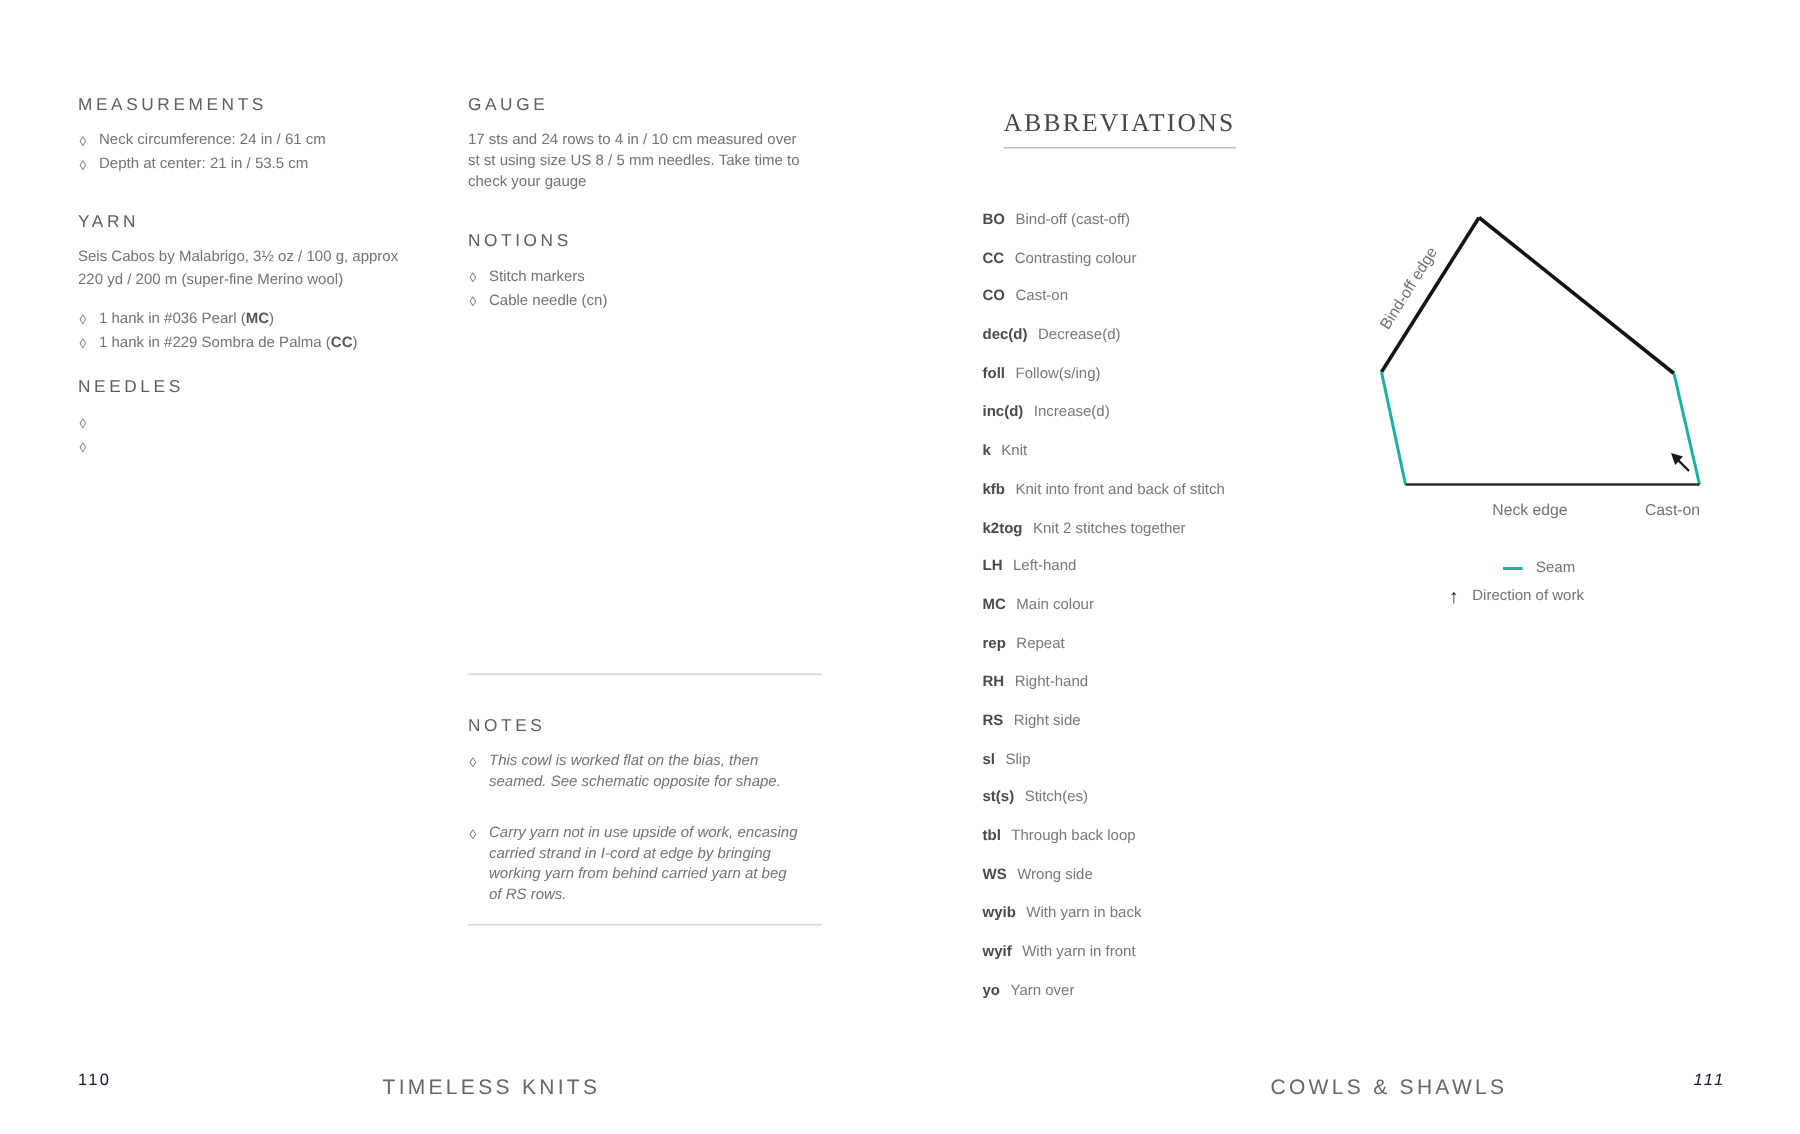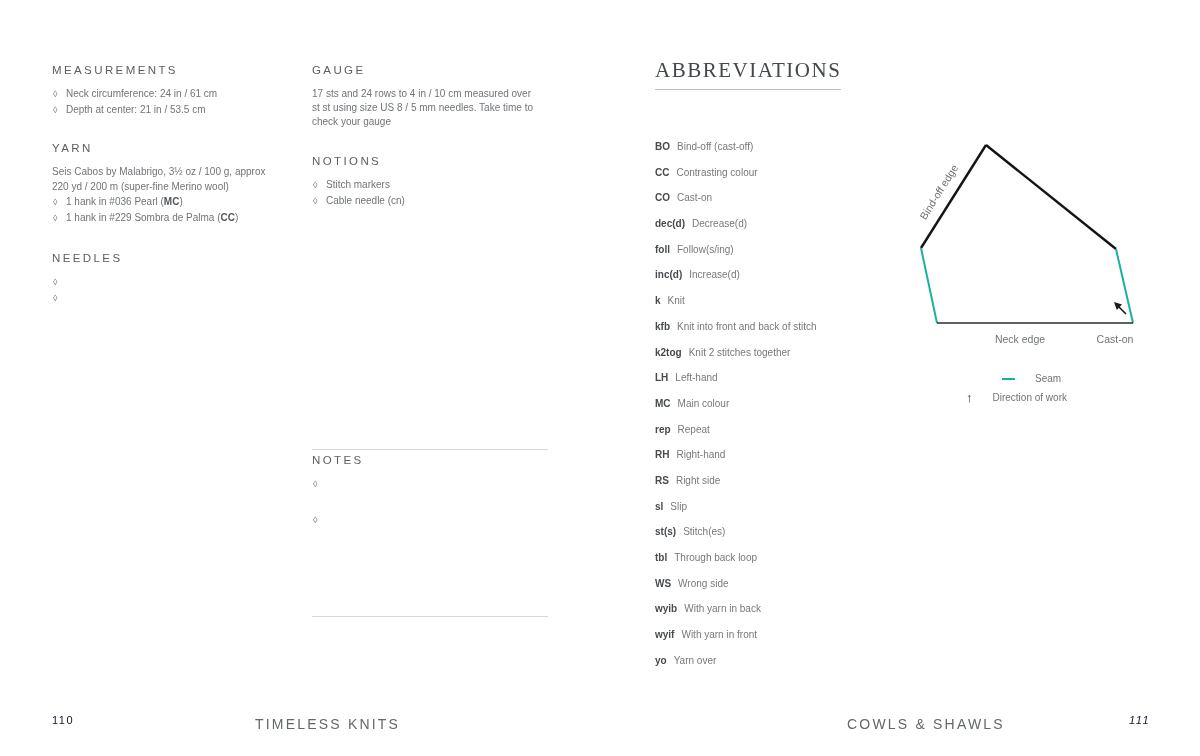--- a/index.html
+++ b/index.html
@@ -14,36 +14,36 @@
   .body-text{font-size:10px;line-height:14.8px;color:#6f7478;white-space:pre-line;margin:0;}
 
   
   .bullet-item{display:flex;margin-bottom:1px;}
   .bullet{flex:none;width:13px;font-size:9px;line-height:14.5px;padding-left:1px;color:#6f7478;}
   .bullet-text{font-size:10px;line-height:14.5px;white-space:pre-line;}
   .bullet-text b{font-weight:700;color:#54585b;}
   .roomy .bullet-item{margin-bottom:1.5px;}
 
   
-  .notes-box{border-top:1px solid #d8d8d8;border-bottom:1px solid #d8d8d8;padding-top:4px;box-sizing:border-box;}
+  .notes-box{border-top:1px solid #d8d8d8;border-bottom:1px solid #d8d8d8;padding-top:28px;box-sizing:border-box;}
   .notes-box .bullet-item{margin-bottom:21px;}
   .notes-box .bullet-text{font-style:italic;line-height:13.6px;}
   .notes-box .bullet{font-style:normal;}
 
   
-  .serif-title{font-family:"Liberation Serif",serif;font-weight:400;font-size:21px;letter-spacing:1.5px;
-               color:#43484b;margin:0;display:inline-block;padding-bottom:6px;border-bottom:1px solid #bfbfbf;}
+  .serif-title{font-family:"Liberation Serif",serif;font-weight:400;font-size:17px;letter-spacing:1.5px;
+               color:#43484b;margin:14px;display:inline-block;padding-bottom:6px;border-bottom:1px solid #bfbfbf;}
 
   
   .abbr-row{display:flex;align-items:baseline;gap:7px;margin-bottom:10.7px;font-size:10px;line-height:15px;}
   .abbr-term{font-weight:700;color:#474b4e;flex:none;}
   .abbr-desc{color:#75797c;}
 
   
-  .legend-row{display:flex;align-items:center;gap:20px;font-size:10px;color:#6f7478;}
+  .legend-row{display:flex;align-items:center;gap:9px;font-size:10px;color:#6f7478;}
   .seam-dash{width:13px;height:2px;}
   .dir-arrow{font-size:13px;line-height:13px;color:#1f1f1f;font-weight:700;}
 
   
   .folio{font-size:11px;letter-spacing:1.5px;color:#0f172a;}
   .running-title{font-size:14px;letter-spacing:2.2px;color:#63686b;}
 </style>
 </head>
 <body>
 
@@ -58,21 +58,21 @@
         </div>
         <div class="bullet-item">
           <span class="bullet">◊</span>
           <span class="bullet-text">Depth at center: 21 in / 53.5 cm</span>
         </div>
       </div>
   </section>
 
   <section class="abs" style="left:52px;top:142px;width:260px;">
     <h3 class="sec-title">YARN</h3>
-    <p class="body-text" style="margin-bottom:0;">Seis Cabos by Malabrigo, 3½ oz / 100 g, approx
+    <p class="body-text" style="margin-bottom:11px;">Seis Cabos by Malabrigo, 3½ oz / 100 g, approx
 220 yd / 200 m (super-fine Merino wool)</p>
     <div class="roomy">
         <div class="bullet-item">
           <span class="bullet">◊</span>
           <span class="bullet-text">1 hank in #036 Pearl (<b>MC</b>)</span>
         </div>
         <div class="bullet-item">
           <span class="bullet">◊</span>
           <span class="bullet-text">1 hank in #229 Sombra de Palma (<b>CC</b>)</span>
         </div>
@@ -110,23 +110,29 @@
           <span class="bullet-text">Cable needle (cn)</span>
         </div>
       </div>
   </section>
 
   <section class="abs notes-box" style="left:312px;top:449px;width:236px;height:168px;">
     <h3 class="sec-title">NOTES</h3>
     <div>
         <div class="bullet-item">
           <span class="bullet">◊</span>
-        </div>
-        <div class="bullet-item">
-          <span class="bullet">◊</span>
+          <span class="bullet-text">This cowl is worked flat on the bias, then
+seamed. See schematic opposite for shape.</span>
+        </div>
+        <div class="bullet-item">
+          <span class="bullet">◊</span>
+          <span class="bullet-text">Carry yarn not in use upside of work, encasing
+carried strand in I-cord at edge by bringing
+working yarn from behind carried yarn at beg
+of RS rows.</span>
         </div>
       </div>
   </section>
 
   <section class="abs" style="left:655px;top:58px;width:240px;">
     <h2 class="serif-title">ABBREVIATIONS</h2>
   </section>
   <div class="abs" style="left:655px;top:139px;width:240px;">
       <div class="abbr-row">
         <span class="abbr-term">BO</span>

